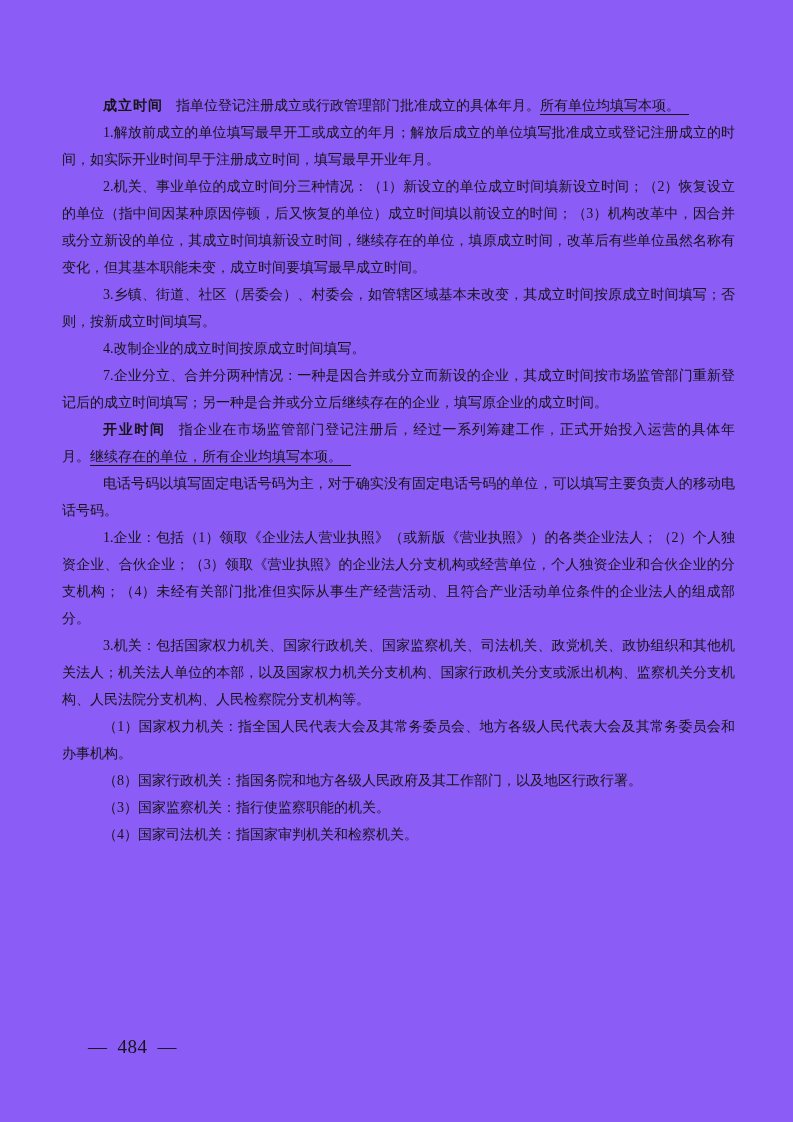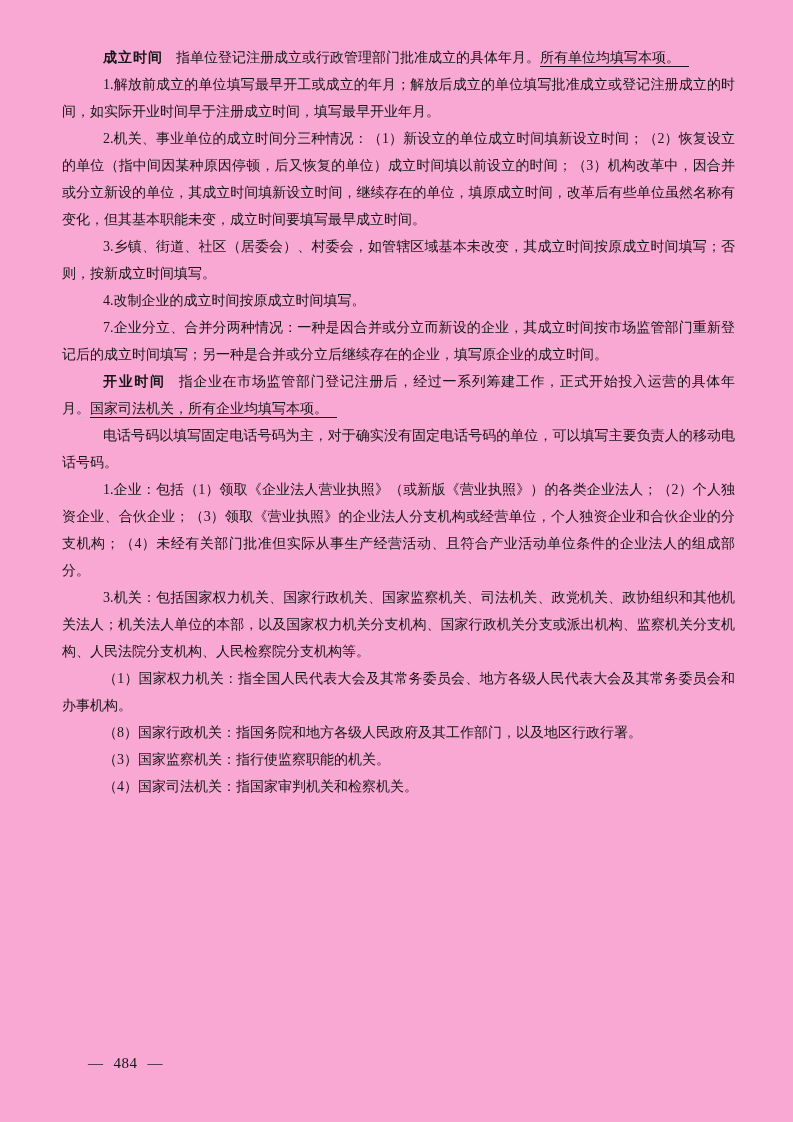--- a/index.html
+++ b/index.html
@@ -4,23 +4,23 @@
 <style>
   html, body {
     margin: 0;
     padding: 0;
     background: #ffffff;
   }
   .page {
     position: relative;
     width: 793px;
     height: 1122px;
-    background: #f9a8d4;
+    background: #8b5cf6;
     box-sizing: border-box;
-    padding: 44px 58px 0 62px;
+    padding: 92px 58px 0 62px;
     font-family: "Liberation Serif", "DejaVu Serif", serif;
     font-size: 14px;
     line-height: 27px;
     color: #151515;
     overflow: hidden;
   }
   .para {
     margin: 0;
     text-align: justify;
     text-indent: 41px;
@@ -34,45 +34,44 @@
   }
   .u {
     border-bottom: 1px solid #151515;
     padding-bottom: 1px;
     padding-right: 9px;
   }
   .footer {
     position: absolute;
     left: 88px;
     top: 1033px;
-    font-size: 15px;
+    font-size: 19px;
     color: #151515;
     letter-spacing: 0.5px;
-    margin-top: 17px;
   }
   .footer .dash { margin: 0 10px; }
 </style>
 </head>
 <body>
 
 <div class="page">
 
   <p class="para"><span class="term">成立时间</span><span>指单位登记注册成立或行政管理部门批准成立的具体年月。</span><span class="u">所有单位均填写本项。</span></p>
 
   <p class="para"><span>1.解放前成立的单位填写最早开工或成立的年月；解放后成立的单位填写批准成立或登记注册成立的时间，如实际开业时间早于注册成立时间，填写最早开业年月。</span></p>
 
   <p class="para"><span>2.机关、事业单位的成立时间分三种情况：（1）新设立的单位成立时间填新设立时间；（2）恢复设立的单位（指中间因某种原因停顿，后又恢复的单位）成立时间填以前设立的时间；（3）机构改革中，因合并或分立新设的单位，其成立时间填新设立时间，继续存在的单位，填原成立时间，改革后有些单位虽然名称有变化，但其基本职能未变，成立时间要填写最早成立时间。</span></p>
 
   <p class="para"><span>3.乡镇、街道、社区（居委会）、村委会，如管辖区域基本未改变，其成立时间按原成立时间填写；否则，按新成立时间填写。</span></p>
 
   <p class="para"><span>4.改制企业的成立时间按原成立时间填写。</span></p>
 
   <p class="para"><span>7.企业分立、合并分两种情况：一种是因合并或分立而新设的企业，其成立时间按市场监管部门重新登记后的成立时间填写；另一种是合并或分立后继续存在的企业，填写原企业的成立时间。</span></p>
 
-  <p class="para"><span class="term">开业时间</span><span>指企业在市场监管部门登记注册后，经过一系列筹建工作，正式开始投入运营的具体年月。</span><span class="u">国家司法机关，所有企业均填写本项。</span></p>
+  <p class="para"><span class="term">开业时间</span><span>指企业在市场监管部门登记注册后，经过一系列筹建工作，正式开始投入运营的具体年月。</span><span class="u">继续存在的单位，所有企业均填写本项。</span></p>
 
 
   <p class="para"><span>电话号码以填写固定电话号码为主，对于确实没有固定电话号码的单位，可以填写主要负责人的移动电话号码。</span></p>
 
 
   <p class="para"><span>1.企业：包括（1）领取《企业法人营业执照》（或新版《营业执照》）的各类企业法人；（2）个人独资企业、合伙企业；（3）领取《营业执照》的企业法人分支机构或经营单位，个人独资企业和合伙企业的分支机构；（4）未经有关部门批准但实际从事生产经营活动、且符合产业活动单位条件的企业法人的组成部分。</span></p>
 
 
   <p class="para"><span>3.机关：包括国家权力机关、国家行政机关、国家监察机关、司法机关、政党机关、政协组织和其他机关法人；机关法人单位的本部，以及国家权力机关分支机构、国家行政机关分支或派出机构、监察机关分支机构、人民法院分支机构、人民检察院分支机构等。</span></p>
 

